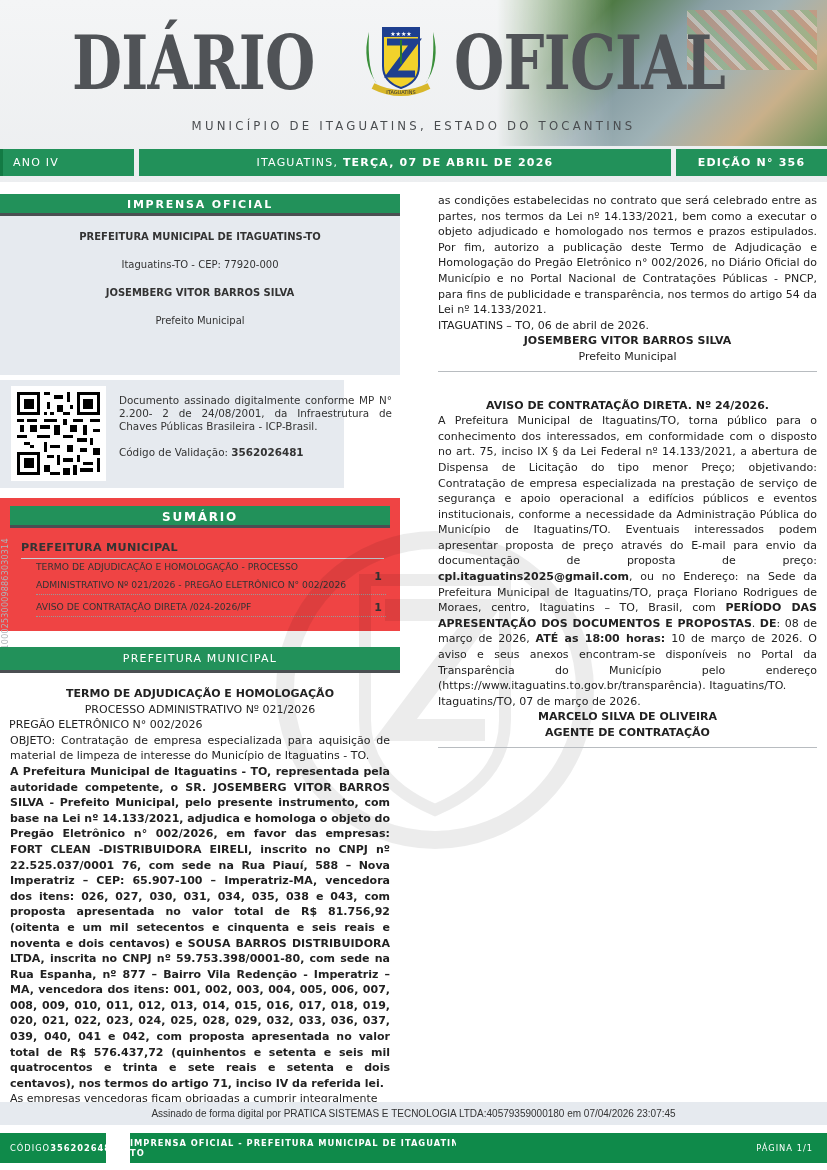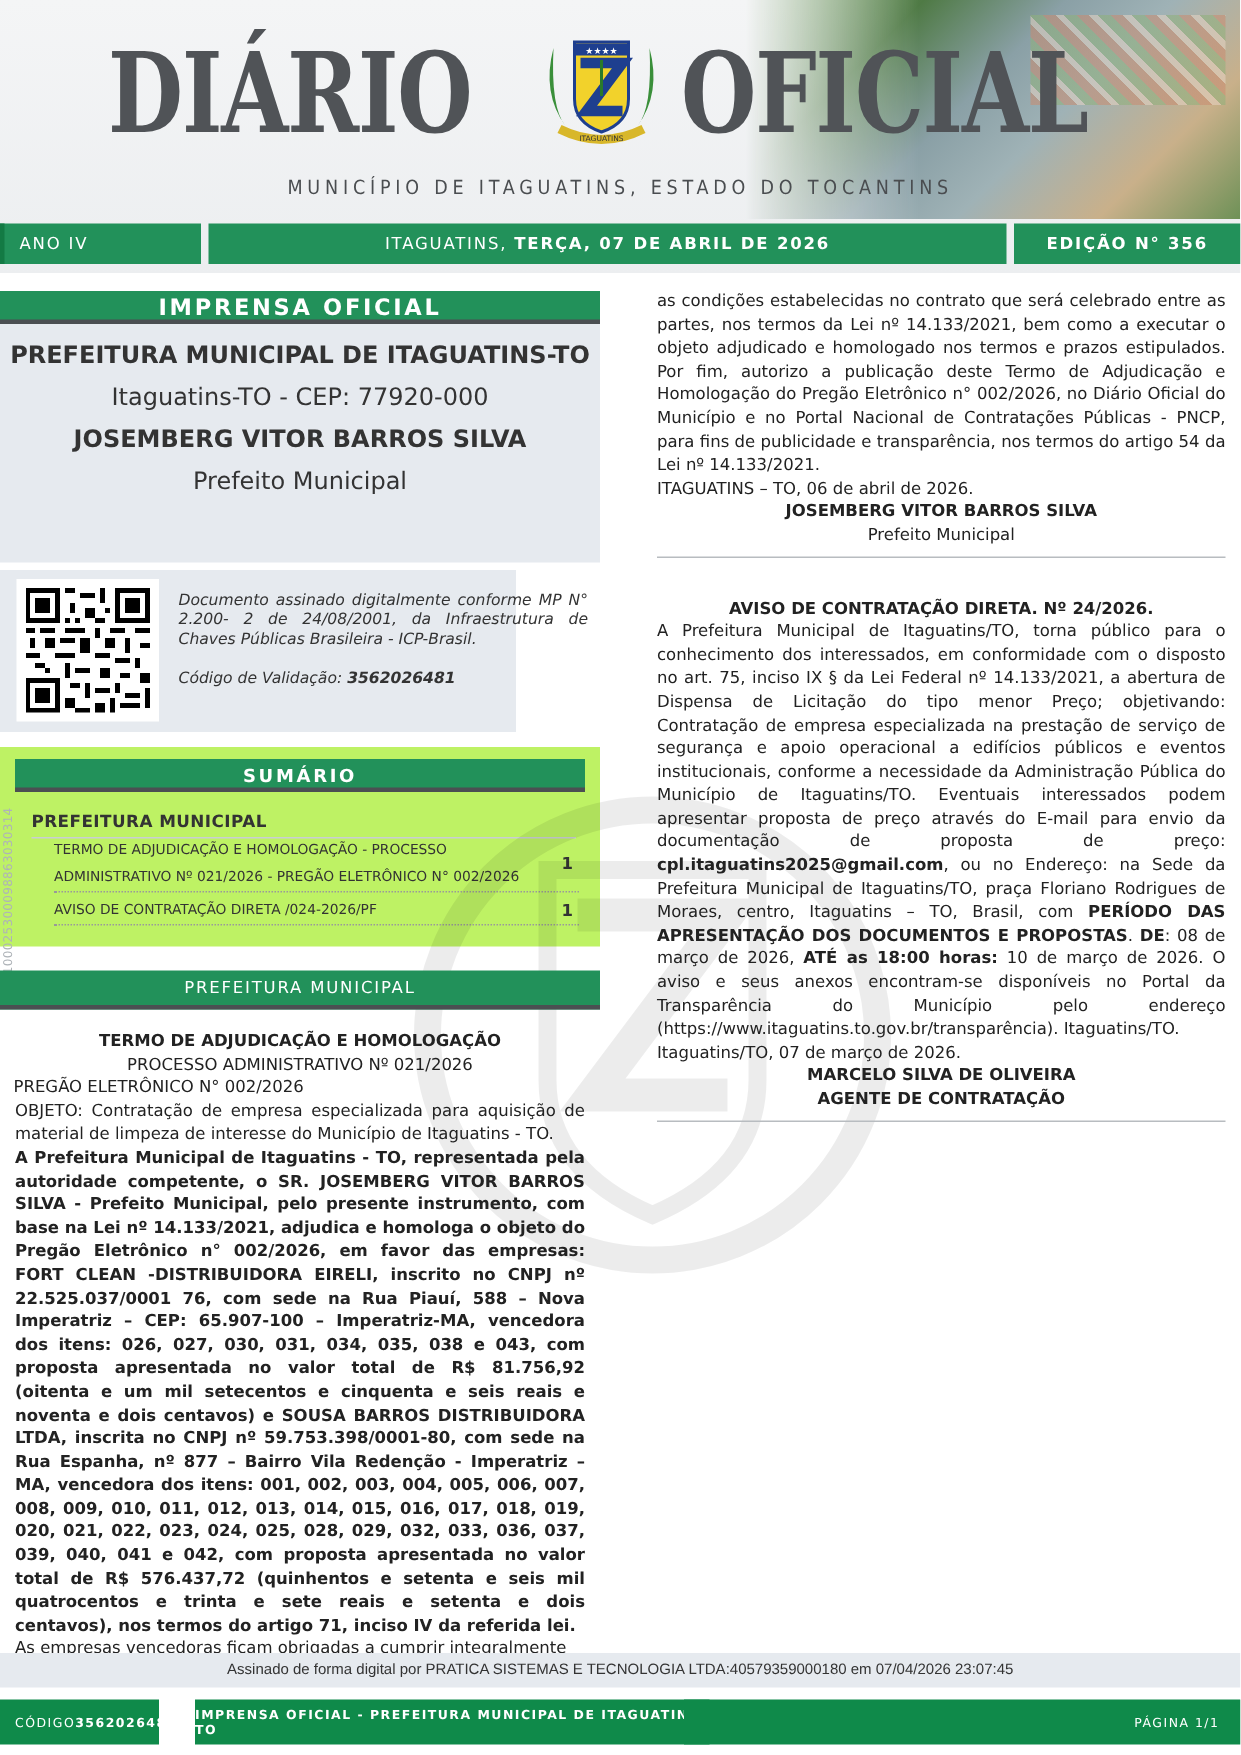--- a/index.html
+++ b/index.html
@@ -26,32 +26,32 @@
   
   .bar { position: absolute; top: 149px; height: 27px; background: #22915a; color: #fff;
     font-size: 11px; letter-spacing: 1.2px; display: flex; align-items: center; }
   .bar.ano { left: 0; width: 134px; padding-left: 10px; border-left: 3px solid #137a44; }
   .bar.data { left: 139px; width: 532px; justify-content: center; }
   .bar.ed { left: 676px; width: 151px; justify-content: center; font-weight: bold; }
   .bar b { font-weight: bold; }
 
   
   .panel { position: absolute; left: 0; width: 400px; background: #e6eaef; }
-  .green-head { background: #22915a; color: #fff; text-align: center; font-size: 15px; font-weight: bold;
+  .green-head { background: #22915a; color: #fff; text-align: center; font-size: 11px; font-weight: bold;
     letter-spacing: 1.8px; height: 22px; line-height: 22px; border-bottom: 3px solid #4b4f52; }
-  .imp-body { text-align: center; font-size: 16px; color: #333; padding-top: 13px; }
+  .imp-body { text-align: center; font-size: 10px; color: #333; padding-top: 13px; }
   .imp-body p { margin-bottom: 13px; line-height: 15px; }
   .imp-body p.b { font-weight: bold; }
 
-  .qr-panel { position: absolute; left: 0; top: 380px; width: 344px; height: 108px; background: #e6eaef; font-style: italic; }
+  .qr-panel { position: absolute; left: 0; top: 380px; width: 344px; height: 108px; background: #e6eaef; }
   .qr { position: absolute; left: 11px; top: 6px; width: 95px; height: 95px; background: #fff; padding: 6px; }
   .qr svg { width: 83px; height: 83px; display: block; }
   .qr-text { position: absolute; left: 119px; top: 14px; width: 273px; font-size: 10.4px; line-height: 13px; color: #333; text-align: justify; }
 
-  .sum-panel { position: absolute; left: 0; top: 498px; width: 400px; height: 133px; background: #bef264; }
+  .sum-panel { position: absolute; left: 0; top: 498px; width: 400px; height: 133px; background: #ef4444; }
   .sum-head { position: absolute; left: 10px; top: 8px; width: 380px; }
   .sum-sec { position: absolute; left: 21px; top: 43px; font-size: 11.2px; font-weight: bold; color: #333; letter-spacing: .3px; }
   .sum-line { position: absolute; left: 21px; top: 60px; width: 363px; border-top: 1px solid #c9ced3; }
   .sum-item { position: absolute; left: 36px; width: 350px; font-size: 9.2px; color: #333; border-bottom: 1px dotted #999; }
   .sum-item .t { display: block; width: 325px; line-height: 18px; }
   .sum-item .n { position: absolute; right: 4px; top: 50%; transform: translateY(-50%); font-weight: bold; font-size: 11px; }
 
   .vert { position: absolute; left: 1px; top: 560px; width: 10px; height: 100px; font-size: 8px; color: #aeb3b8;
     writing-mode: vertical-rl; transform: rotate(180deg); letter-spacing: .2px; }
 

